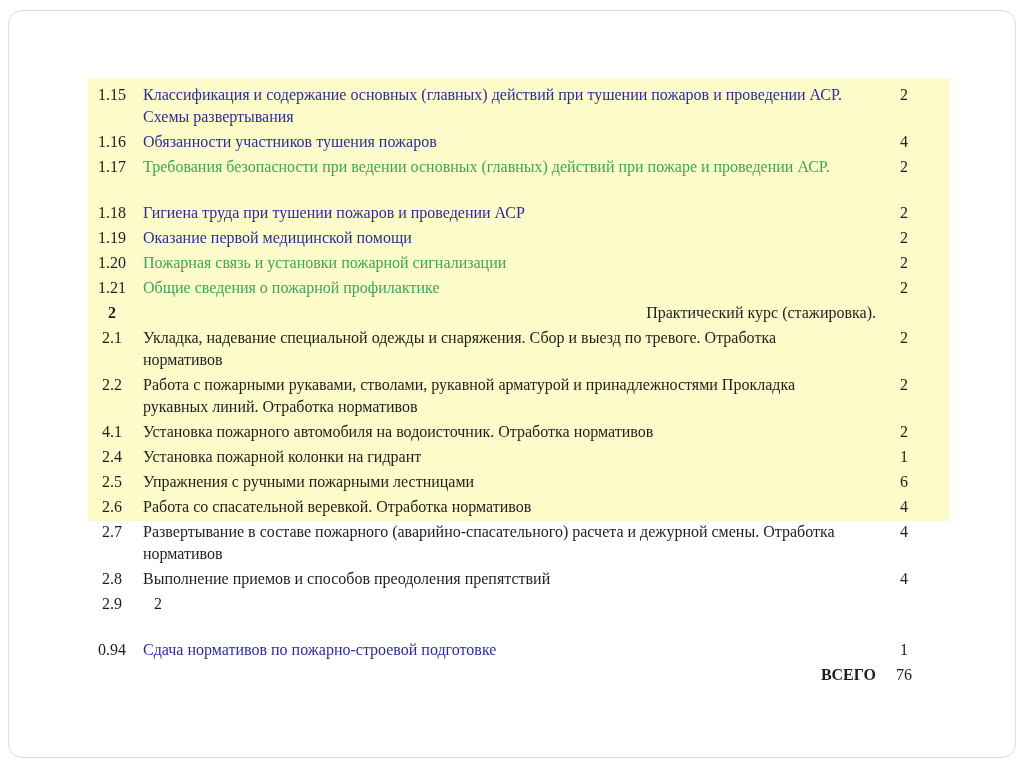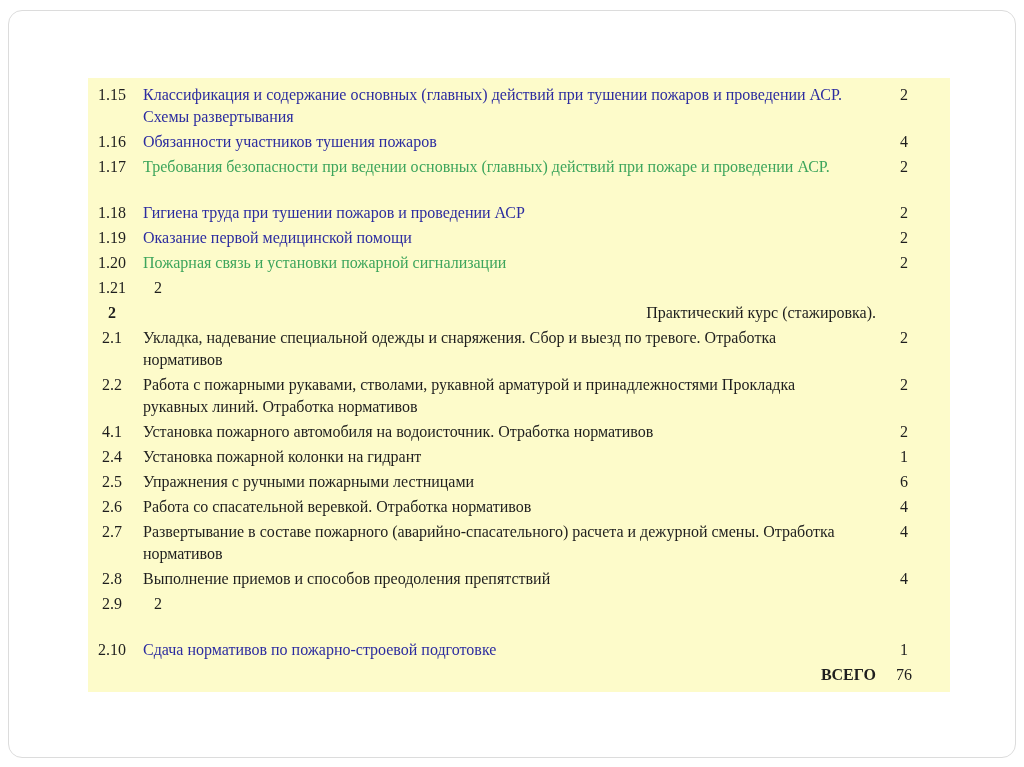--- a/index.html
+++ b/index.html
@@ -1,20 +1,20 @@
 <!DOCTYPE html>
 <html style="--blue: #2c2ca0; --green: #3da55c; --black: #1e1e1e; --panel: #fdfbca;"><head>
 <meta charset="utf-8">
 <style>
   html,body{margin:0;padding:0;background:#ffffff;}
   body{font-family:"Liberation Serif", serif;}
   .stage{position:relative;width:1024px;height:767px;background:#ffffff;overflow:hidden;}
   .frame{position:absolute;left:8px;top:10px;right:8px;bottom:9px;
          border:1px solid #dcdcdc;border-radius:14px;pointer-events:none;}
-  .panel{position:absolute;left:88px;top:78px;width:862px;height:614px;
+  .panel{position:absolute;left:88px;top:78px;width:862px;height:443px;
          box-sizing:border-box;padding:6px 0 0 0;
          background:var(--panel,#fdfbca);
          font-size:16px;color:var(--black,#1e1e1e);}
   .row{display:flex;align-items:flex-start;line-height:22px;margin-bottom:3px;padding-right:24px;}
   .row.spacer{height:21px;margin-bottom:0;padding:0;}
   .cell-num{flex:0 0 48px;text-align:center;}
   .cell-text{flex:1 1 auto;padding-left:7px;padding-right:6px;white-space:pre-wrap;}
   .cell-hours{flex:0 0 44px;text-align:center;color:var(--black,#1e1e1e);}
   .row.blue  .cell-text{color:var(--blue,#2c2ca0);}
   .row.green .cell-text{color:var(--green,#3da55c);}
@@ -58,20 +58,21 @@
           <div class="cell-text">Оказание первой медицинской помощи</div>
           <div class="cell-hours">2</div>
         </div>
         <div class="row item green">
           <div class="cell-num">1.20</div>
           <div class="cell-text">Пожарная связь и установки пожарной сигнализации</div>
           <div class="cell-hours">2</div>
         </div>
         <div class="row item green">
           <div class="cell-num">1.21</div>
+          <div class="cell-text">Общие сведения о пожарной профилактике</div>
           <div class="cell-hours">2</div>
         </div>
         <div class="row section black">
           <div class="cell-num">2</div>
           <div class="cell-text">Практический курс (стажировка).</div>
           <div class="cell-hours"></div>
         </div>
         <div class="row item black">
           <div class="cell-num">2.1</div>
           <div class="cell-text">Укладка, надевание специальной одежды и снаряжения. Сбор и выезд по тревоге. Отработка
@@ -114,21 +115,21 @@
           <div class="cell-num">2.8</div>
           <div class="cell-text">Выполнение приемов и способов преодоления препятствий</div>
           <div class="cell-hours">4</div>
         </div>
         <div class="row item black">
           <div class="cell-num">2.9</div>
           <div class="cell-hours">2</div>
         </div>
         <div class="row spacer"></div>
         <div class="row item blue">
-          <div class="cell-num">2.10</div>
+          <div class="cell-num">0.94</div>
           <div class="cell-text">Сдача нормативов по пожарно-строевой подготовке</div>
           <div class="cell-hours">1</div>
         </div>
         <div class="row total black">
           <div class="cell-num"></div>
           <div class="cell-text">ВСЕГО</div>
           <div class="cell-hours">76</div>
         </div>
       </div>
   </div>

